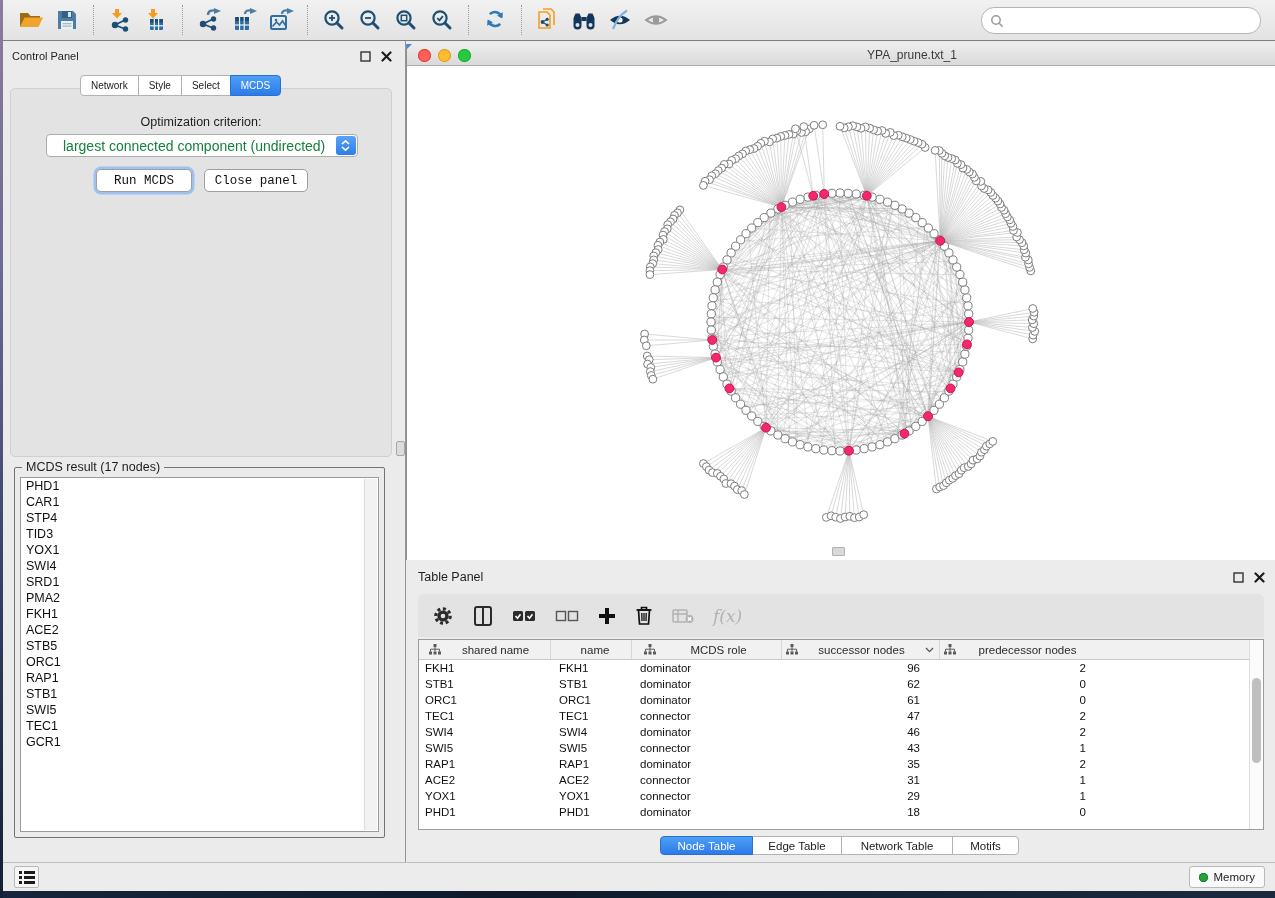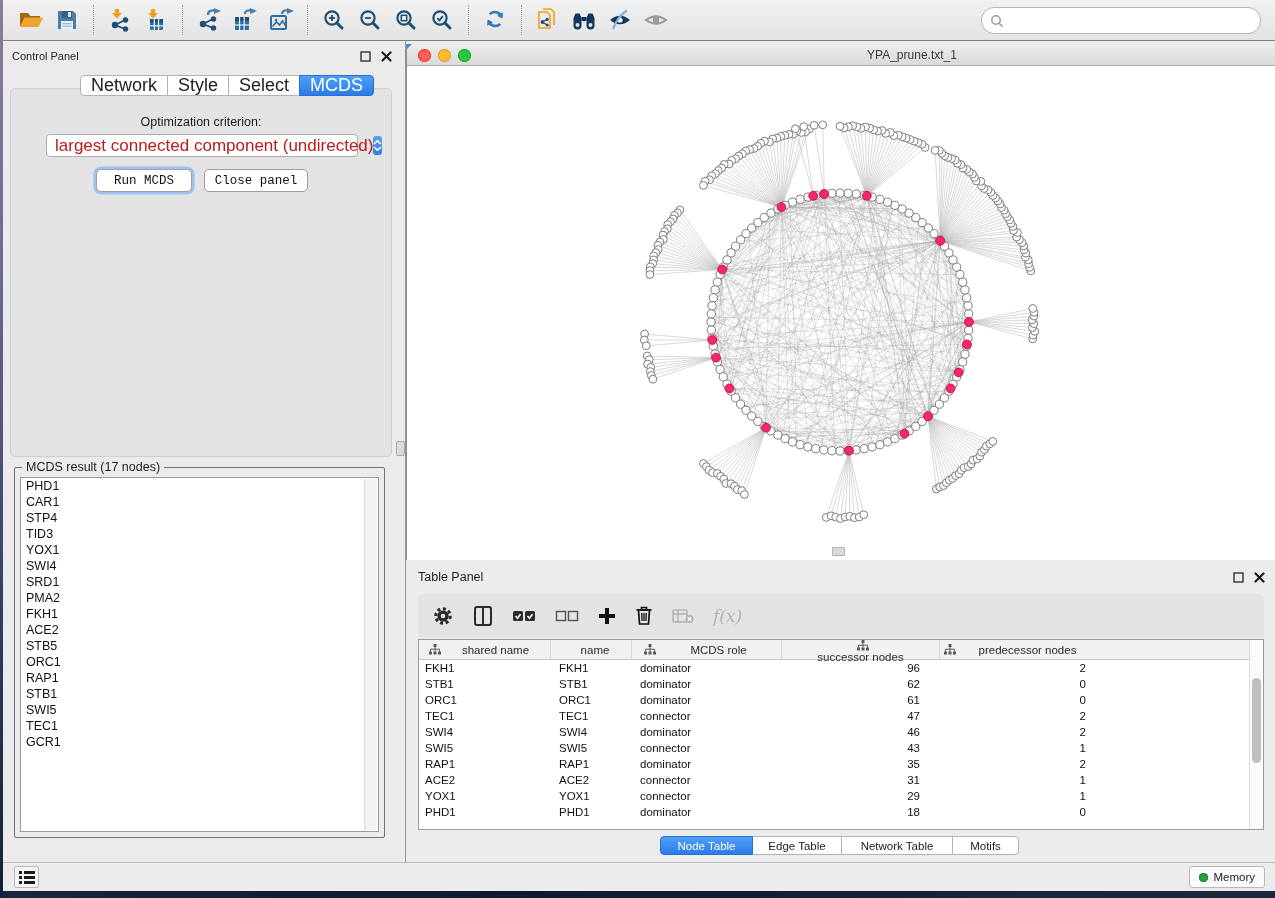--- a/index.html
+++ b/index.html
@@ -29,33 +29,33 @@
 
   
   .control-panel { position:absolute; left:0; top:41px; width:398px; height:821px; background:#ebebeb; }
   .panel-title { position:absolute; left:9px; top:9px; font-size:11px; color:#1f1f1f; }
   .win-btns { position:absolute; right:9px; top:9px; display:flex; gap:9px; align-items:center; }
   .win-btn { width:12px; height:12px; display:flex; align-items:center; justify-content:center;
     background:transparent; border:none; }
 
   .seg-group { position:absolute; display:flex; }
   .seg { height:21px; background:#fff; border:1px solid #b2b2b2; margin-left:-1px;
-    display:flex; align-items:center; justify-content:center; font-size:18px; color:#222;
+    display:flex; align-items:center; justify-content:center; font-size:10px; color:#222;
     padding:0 10px; }
   .seg:first-child { border-radius:4px 0 0 4px; margin-left:0; }
   .seg:last-child { border-radius:0 4px 4px 0; }
   .seg.active { background:linear-gradient(#4da0f5,#2d7ae9); color:#fff; border-color:#2a6fd4; z-index:2; }
   .cp-tabs { left:77px; top:34px; z-index:3; }
 
   .cp-card { position:absolute; left:7px; top:47px; width:382px; height:369px;
     background:#e3e3e3; border:1px solid #cfcfcf; border-radius:5px; }
   .opt-label { position:absolute; top:26px; width:100%; text-align:center; font-size:12.5px; color:#1d1d1d; }
   .dropdown { position:absolute; left:35px; top:45px; width:312px; height:23px; background:#fff;
     border:1px solid #acacac; border-radius:4px; display:flex; align-items:center; }
-  .dropdown .dd-text { flex:1; padding-left:8px; font-size:17px; color:#b91c1c; white-space:nowrap; }
+  .dropdown .dd-text { flex:1; padding-left:16px; font-size:14px; color:#15803d; white-space:nowrap; }
   .dd-stepper { width:20px; height:19px; margin-right:1.5px; border-radius:3px;
     background:linear-gradient(#5aa2f7,#2e7de8); display:flex; flex-direction:column;
     align-items:center; justify-content:center; gap:1px; }
   .btn { position:absolute; height:23px; background:#fff; border:1px solid #9f9f9f;
     border-radius:5px; font-size:12.5px; color:#111; font-family:Liberation Mono, monospace; }
   .btn-run { left:85px; top:80px; width:96px; box-shadow:0 0 0 2.5px rgba(110,170,250,.6); }
   .btn-close { left:193px; top:80px; width:104px; }
 
   .group-box { position:absolute; left:11px; top:426px; width:371px; height:371px;
     border:1px solid #737373; border-radius:2px; }
@@ -1316,21 +1316,21 @@
               <g fill="#5a5a5a">
                 <rect x="4.5" y="0" width="3" height="3"></rect>
                 <rect x="0" y="7.5" width="3" height="3"></rect>
                 <rect x="4.5" y="7.5" width="3" height="3"></rect>
                 <rect x="9" y="7.5" width="3" height="3"></rect>
               </g>
               <path d="M6 3 V5.2 M1.5 7.5 V5.2 H10.5 V7.5 M6 5.2 V7.5" fill="none" stroke="#5a5a5a" stroke-width="1"></path>
             </svg>
           <span class="hlabel">MCDS role</span>
         </div>
-        <div class="hcell c3" style="text-align:left; padding-right:0;flex-direction:column;">
+        <div class="hcell c3" style="text-align:left; padding-right:0;">
           <svg class="tree" width="12" height="11" viewBox="0 0 12 11">
               <g fill="#5a5a5a">
                 <rect x="4.5" y="0" width="3" height="3"></rect>
                 <rect x="0" y="7.5" width="3" height="3"></rect>
                 <rect x="4.5" y="7.5" width="3" height="3"></rect>
                 <rect x="9" y="7.5" width="3" height="3"></rect>
               </g>
               <path d="M6 3 V5.2 M1.5 7.5 V5.2 H10.5 V7.5 M6 5.2 V7.5" fill="none" stroke="#5a5a5a" stroke-width="1"></path>
             </svg>
           <span class="hlabel">successor nodes</span>

